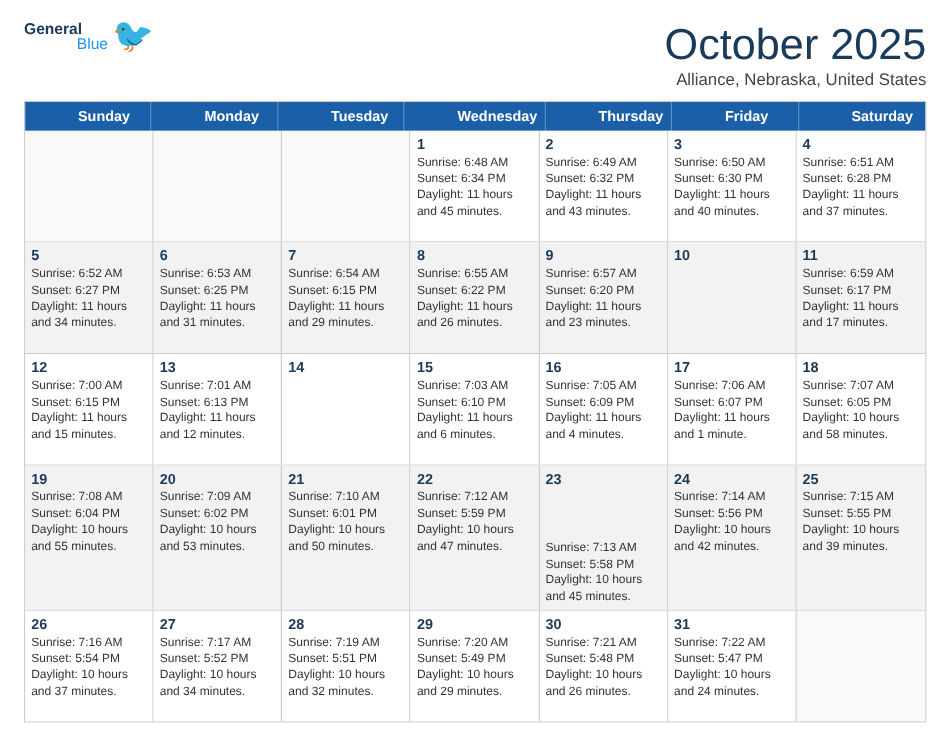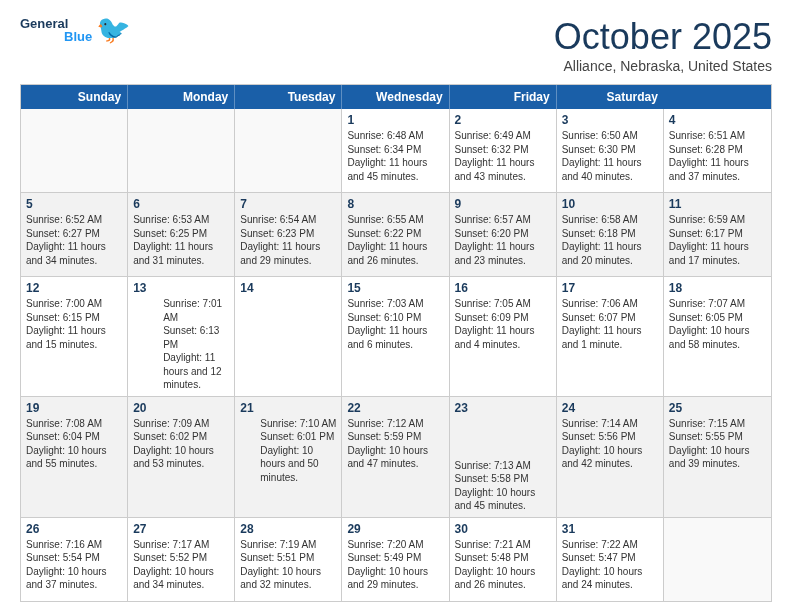--- a/index.html
+++ b/index.html
@@ -44,22 +44,23 @@
     .cal-header {
       display: grid;
       grid-template-columns: repeat(7, 1fr);
       background: #1a5fa8;
     }
     .cal-header-cell {
       color: #fff;
       font-size: 12px;
       font-weight: bold;
       padding: 5px 6px;
-      text-align: right;
+      text-align: left;
       border-right: 1px solid rgba(255,255,255,0.3);
+      margin-left: 38px;
     }
     .cal-header-cell:last-child { border-right: none; }
     .cal-body {
       flex: 1;
       display: flex;
       flex-direction: column;
     }
     .cal-row {
       flex: 1;
       display: grid;
@@ -102,21 +103,21 @@
       flex-direction: column;
       line-height: 1;
     }
     .logo-general {
       font-size: 13px;
       font-weight: bold;
       color: #1a3a5c;
     }
     .logo-blueword {
       font-size: 13px;
-      font-weight: bold;
+      font-weight: normal;
       color: #2196F3;
       padding-left: 44px;
     }
     .logo-icon {
       font-size: 28px;
       color: #2196F3;
       margin-left: 2px;
       line-height: 1;
     }
   </style>
@@ -137,20 +138,21 @@
       <div class="location">Alliance, Nebraska, United States</div>
     </div>
   </div>
 
   <div class="calendar">
     <div class="cal-header">
       <div class="cal-header-cell">Sunday</div>
       <div class="cal-header-cell">Monday</div>
       <div class="cal-header-cell">Tuesday</div>
       <div class="cal-header-cell">Wednesday</div>
+      <div class="cal-header-cell">Thursday</div>
       <div class="cal-header-cell">Friday</div>
       <div class="cal-header-cell">Saturday</div>
     </div>
     <div class="cal-body" id="cal-body">
     <div class="cal-row">
           <div class="cal-cell empty"></div>
           <div class="cal-cell empty"></div>
           <div class="cal-cell empty"></div>
           <div class="cal-cell">
             <div class="day-num">1</div>
@@ -186,58 +188,55 @@
           </div>
           <div class="cal-cell alt-row">
             <div class="day-num">6</div>
             <div class="cell-text" style="white-space: pre-line;">Sunrise: 6:53 AM
 Sunset: 6:25 PM
 Daylight: 11 hours and 31 minutes.</div>
           </div>
           <div class="cal-cell alt-row">
             <div class="day-num">7</div>
             <div class="cell-text" style="white-space: pre-line;">Sunrise: 6:54 AM
-Sunset: 6:23 PM
+Sunset: 6:15 PM
 Daylight: 11 hours and 29 minutes.</div>
           </div>
           <div class="cal-cell alt-row">
             <div class="day-num">8</div>
             <div class="cell-text" style="white-space: pre-line;">Sunrise: 6:55 AM
 Sunset: 6:22 PM
 Daylight: 11 hours and 26 minutes.</div>
           </div>
           <div class="cal-cell alt-row">
             <div class="day-num">9</div>
             <div class="cell-text" style="white-space: pre-line;">Sunrise: 6:57 AM
 Sunset: 6:20 PM
 Daylight: 11 hours and 23 minutes.</div>
           </div>
           <div class="cal-cell alt-row">
             <div class="day-num">10</div>
-            <div class="cell-text" style="white-space: pre-line;">Sunrise: 6:58 AM
-Sunset: 6:18 PM
-Daylight: 11 hours and 20 minutes.</div>
           </div>
           <div class="cal-cell alt-row">
             <div class="day-num">11</div>
             <div class="cell-text" style="white-space: pre-line;">Sunrise: 6:59 AM
 Sunset: 6:17 PM
 Daylight: 11 hours and 17 minutes.</div>
           </div>
         </div>
         <div class="cal-row">
           <div class="cal-cell">
             <div class="day-num">12</div>
             <div class="cell-text" style="white-space: pre-line;">Sunrise: 7:00 AM
 Sunset: 6:15 PM
 Daylight: 11 hours and 15 minutes.</div>
           </div>
           <div class="cal-cell">
             <div class="day-num">13</div>
-            <div class="cell-text" style="white-space: pre-line; margin-left: 30px;">Sunrise: 7:01 AM
+            <div class="cell-text" style="white-space: pre-line;">Sunrise: 7:01 AM
 Sunset: 6:13 PM
 Daylight: 11 hours and 12 minutes.</div>
           </div>
           <div class="cal-cell">
             <div class="day-num">14</div>
           </div>
           <div class="cal-cell">
             <div class="day-num">15</div>
             <div class="cell-text" style="white-space: pre-line;">Sunrise: 7:03 AM
 Sunset: 6:10 PM
@@ -270,21 +269,21 @@
 Daylight: 10 hours and 55 minutes.</div>
           </div>
           <div class="cal-cell alt-row">
             <div class="day-num">20</div>
             <div class="cell-text" style="white-space: pre-line;">Sunrise: 7:09 AM
 Sunset: 6:02 PM
 Daylight: 10 hours and 53 minutes.</div>
           </div>
           <div class="cal-cell alt-row">
             <div class="day-num">21</div>
-            <div class="cell-text" style="white-space: pre-line; margin-left: 20px;">Sunrise: 7:10 AM
+            <div class="cell-text" style="white-space: pre-line;">Sunrise: 7:10 AM
 Sunset: 6:01 PM
 Daylight: 10 hours and 50 minutes.</div>
           </div>
           <div class="cal-cell alt-row">
             <div class="day-num">22</div>
             <div class="cell-text" style="white-space: pre-line;">Sunrise: 7:12 AM
 Sunset: 5:59 PM
 Daylight: 10 hours and 47 minutes.</div>
           </div>
           <div class="cal-cell alt-row">

